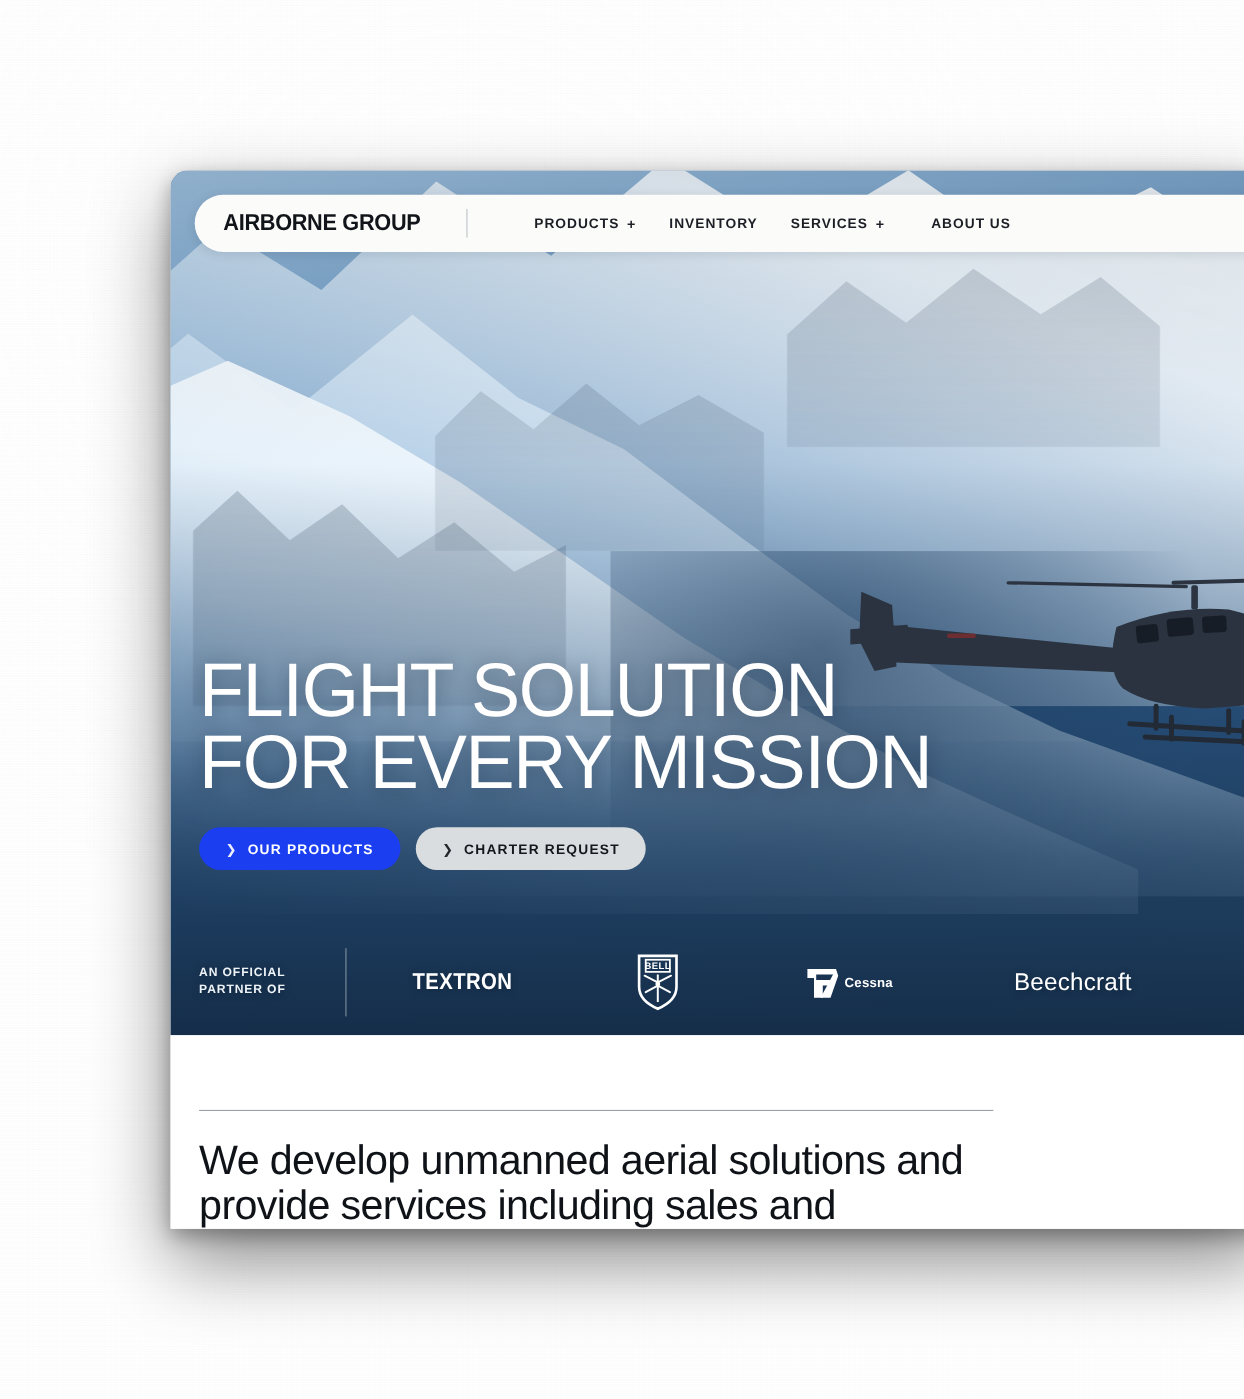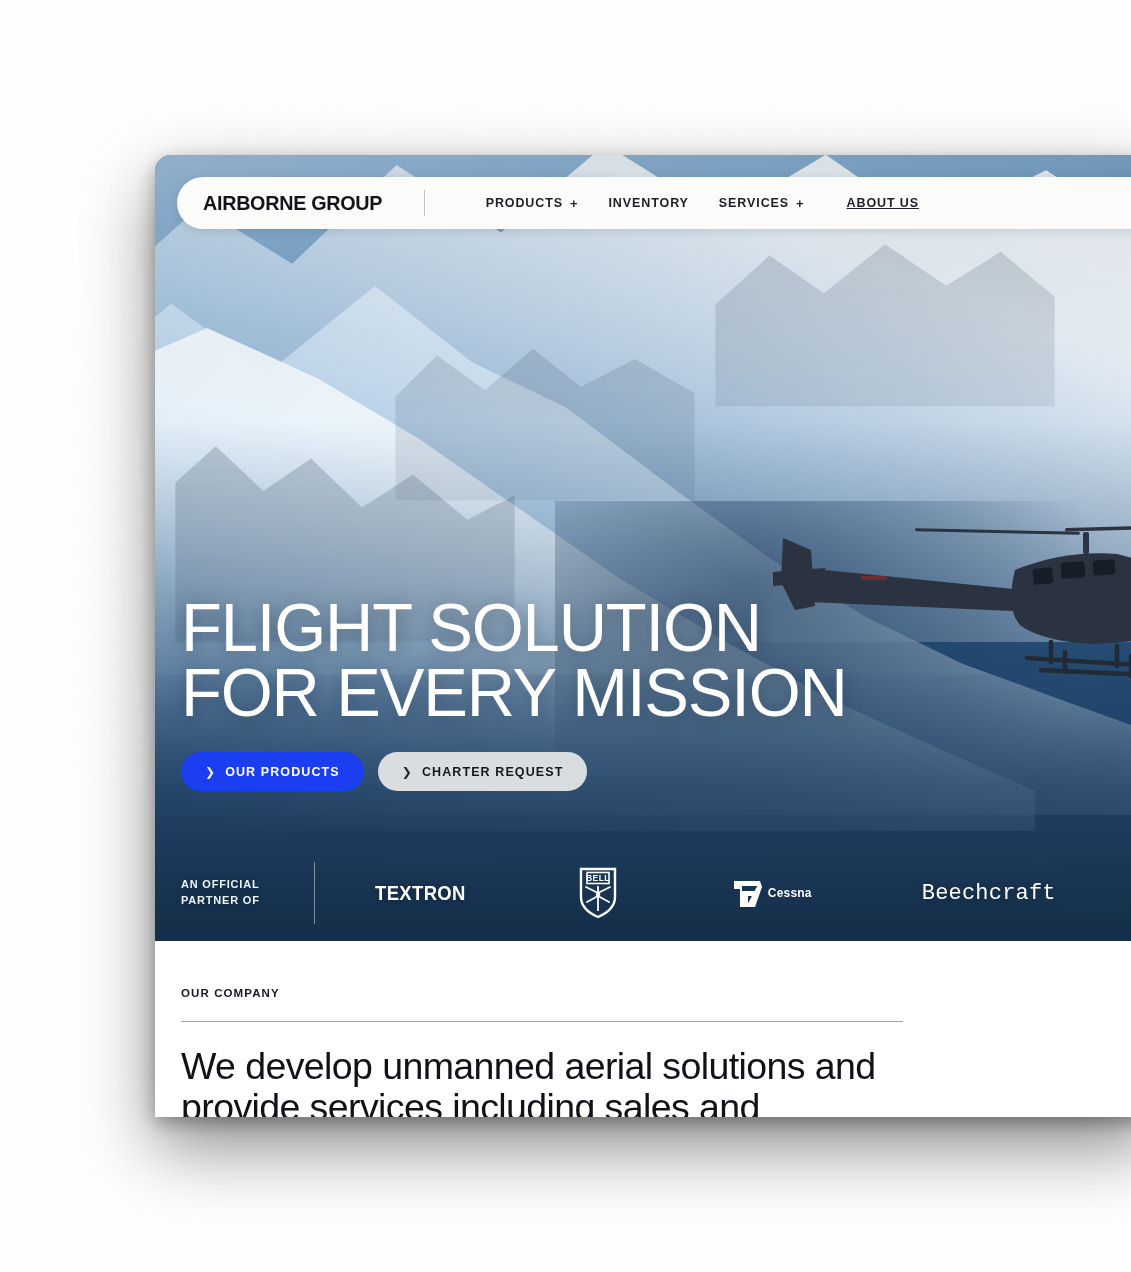--- a/index.html
+++ b/index.html
@@ -141,21 +141,21 @@
     font-stretch:condensed;
   }
   .nav-sep { width:1px; height:26px; background:#bcc2c8; margin:0 26px 0 30px; }
   .nav-links { display:flex; align-items:center; gap:30px;margin-left:35px; }
   .nav-link {
     font-size:12.5px; font-weight:600; letter-spacing:.9px;
     color:#1b1f25; white-space:nowrap; cursor:pointer;
     display:flex; align-items:center; gap:7px;
   }
   .nav-plus { font-size:13px; font-weight:700; }
-  .nav-link.spaced { margin-left:12px;text-decoration:underline; }
+  .nav-link.spaced { margin-left:12px; }
 
   
   .hero-copy { position:absolute; left:26px; bottom:150px; z-index:5; }
   .headline {
     color:#fff;
     font-size:69px;
     line-height:.95;
     font-weight:400;
     letter-spacing:-1.2px;
     text-shadow:0 2px 18px rgba(6,22,40,.35);
@@ -195,21 +195,21 @@
     margin-left:60px;
     font-size:21px; font-weight:800; letter-spacing:.4px;
     transform:scaleX(.88); transform-origin:left center;
     text-shadow:0 1px 7px rgba(6,22,40,.45);
   }
   .plogo-bell { margin-left:100px;justify-content:flex-end; }
   .plogo-cessna { margin-left:110px; flex-direction:row; gap:2px; }
   .cessna-word { font-size:12px; font-weight:600; letter-spacing:.2px; }
   .plogo-beech {
     margin-left:110px;
-    font-family:Liberation Mono, monospace;
+    font-family:Liberation Sans, sans-serif;
     font-size:22px; letter-spacing:.2px;
     text-shadow:0 1px 7px rgba(6,22,40,.45);
   }
 
   
   .company { padding:46px 26px 0 26px; background:#fff; }
   .kicker {
     font-size:11.5px; font-weight:600; letter-spacing:1.1px; color:#15191f;
   }
   .rule { height:1px; background:#9aa0a6; margin:22px 0 24px 0; width:722px; }
@@ -353,19 +353,18 @@
             </svg>
             <span class="cessna-word">Cessna</span>
           </div>
 
           <div class="plogo plogo-beech">Beechcraft</div>
         </div>
       </div>
     </section>
 
     <section class="company">
-      <div class="kicker">OUR COMPANY</div>
       <div class="rule"></div>
       <p class="company-body">We develop unmanned aerial solutions and provide services including sales and acquisitions, financing, fractional</p>
     </section>
 
   </div>
 </div>
 
 </body></html>

